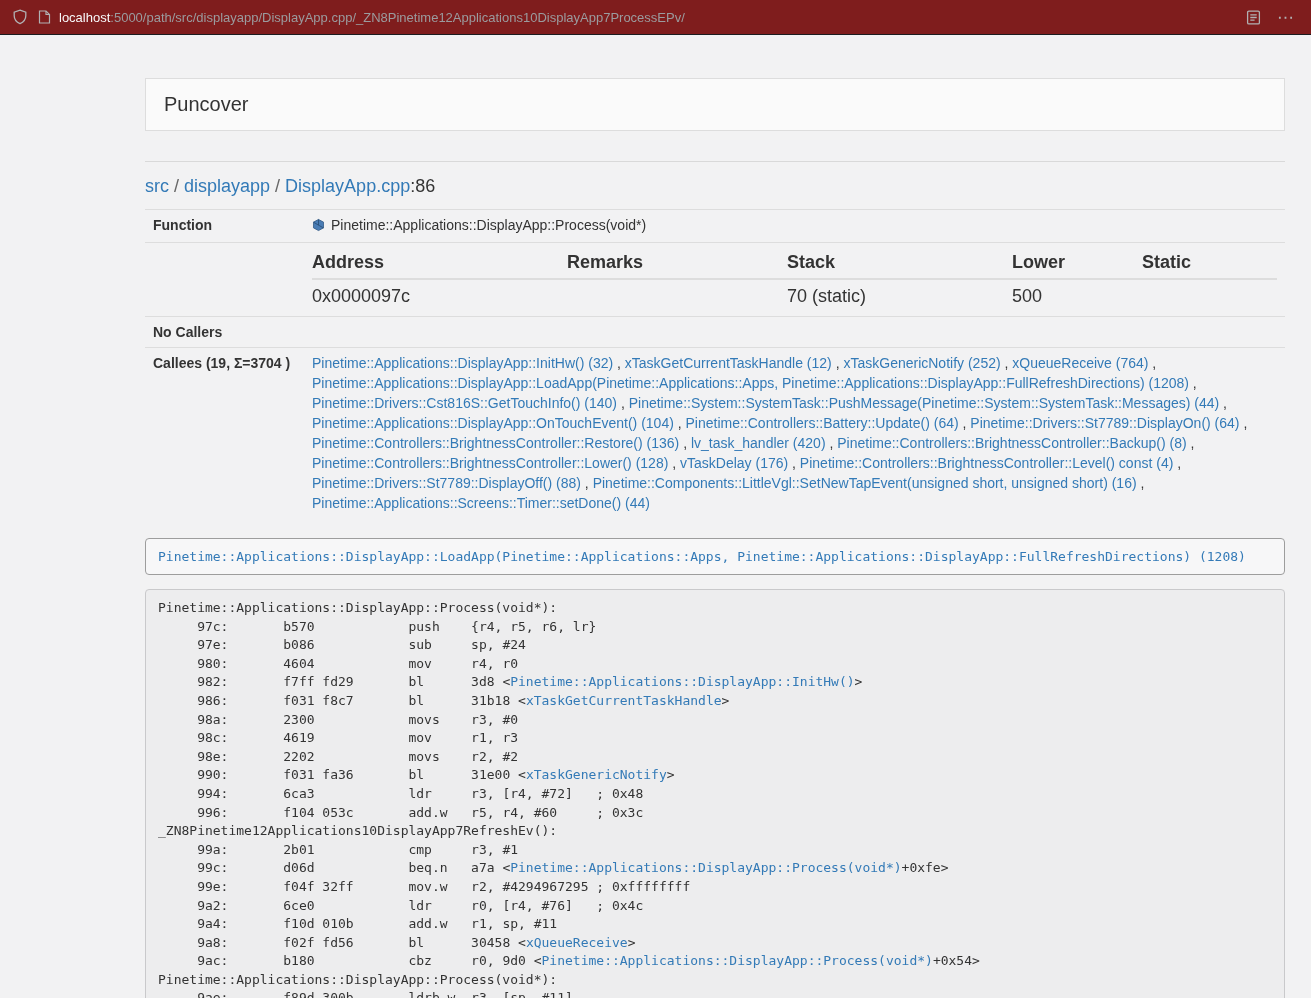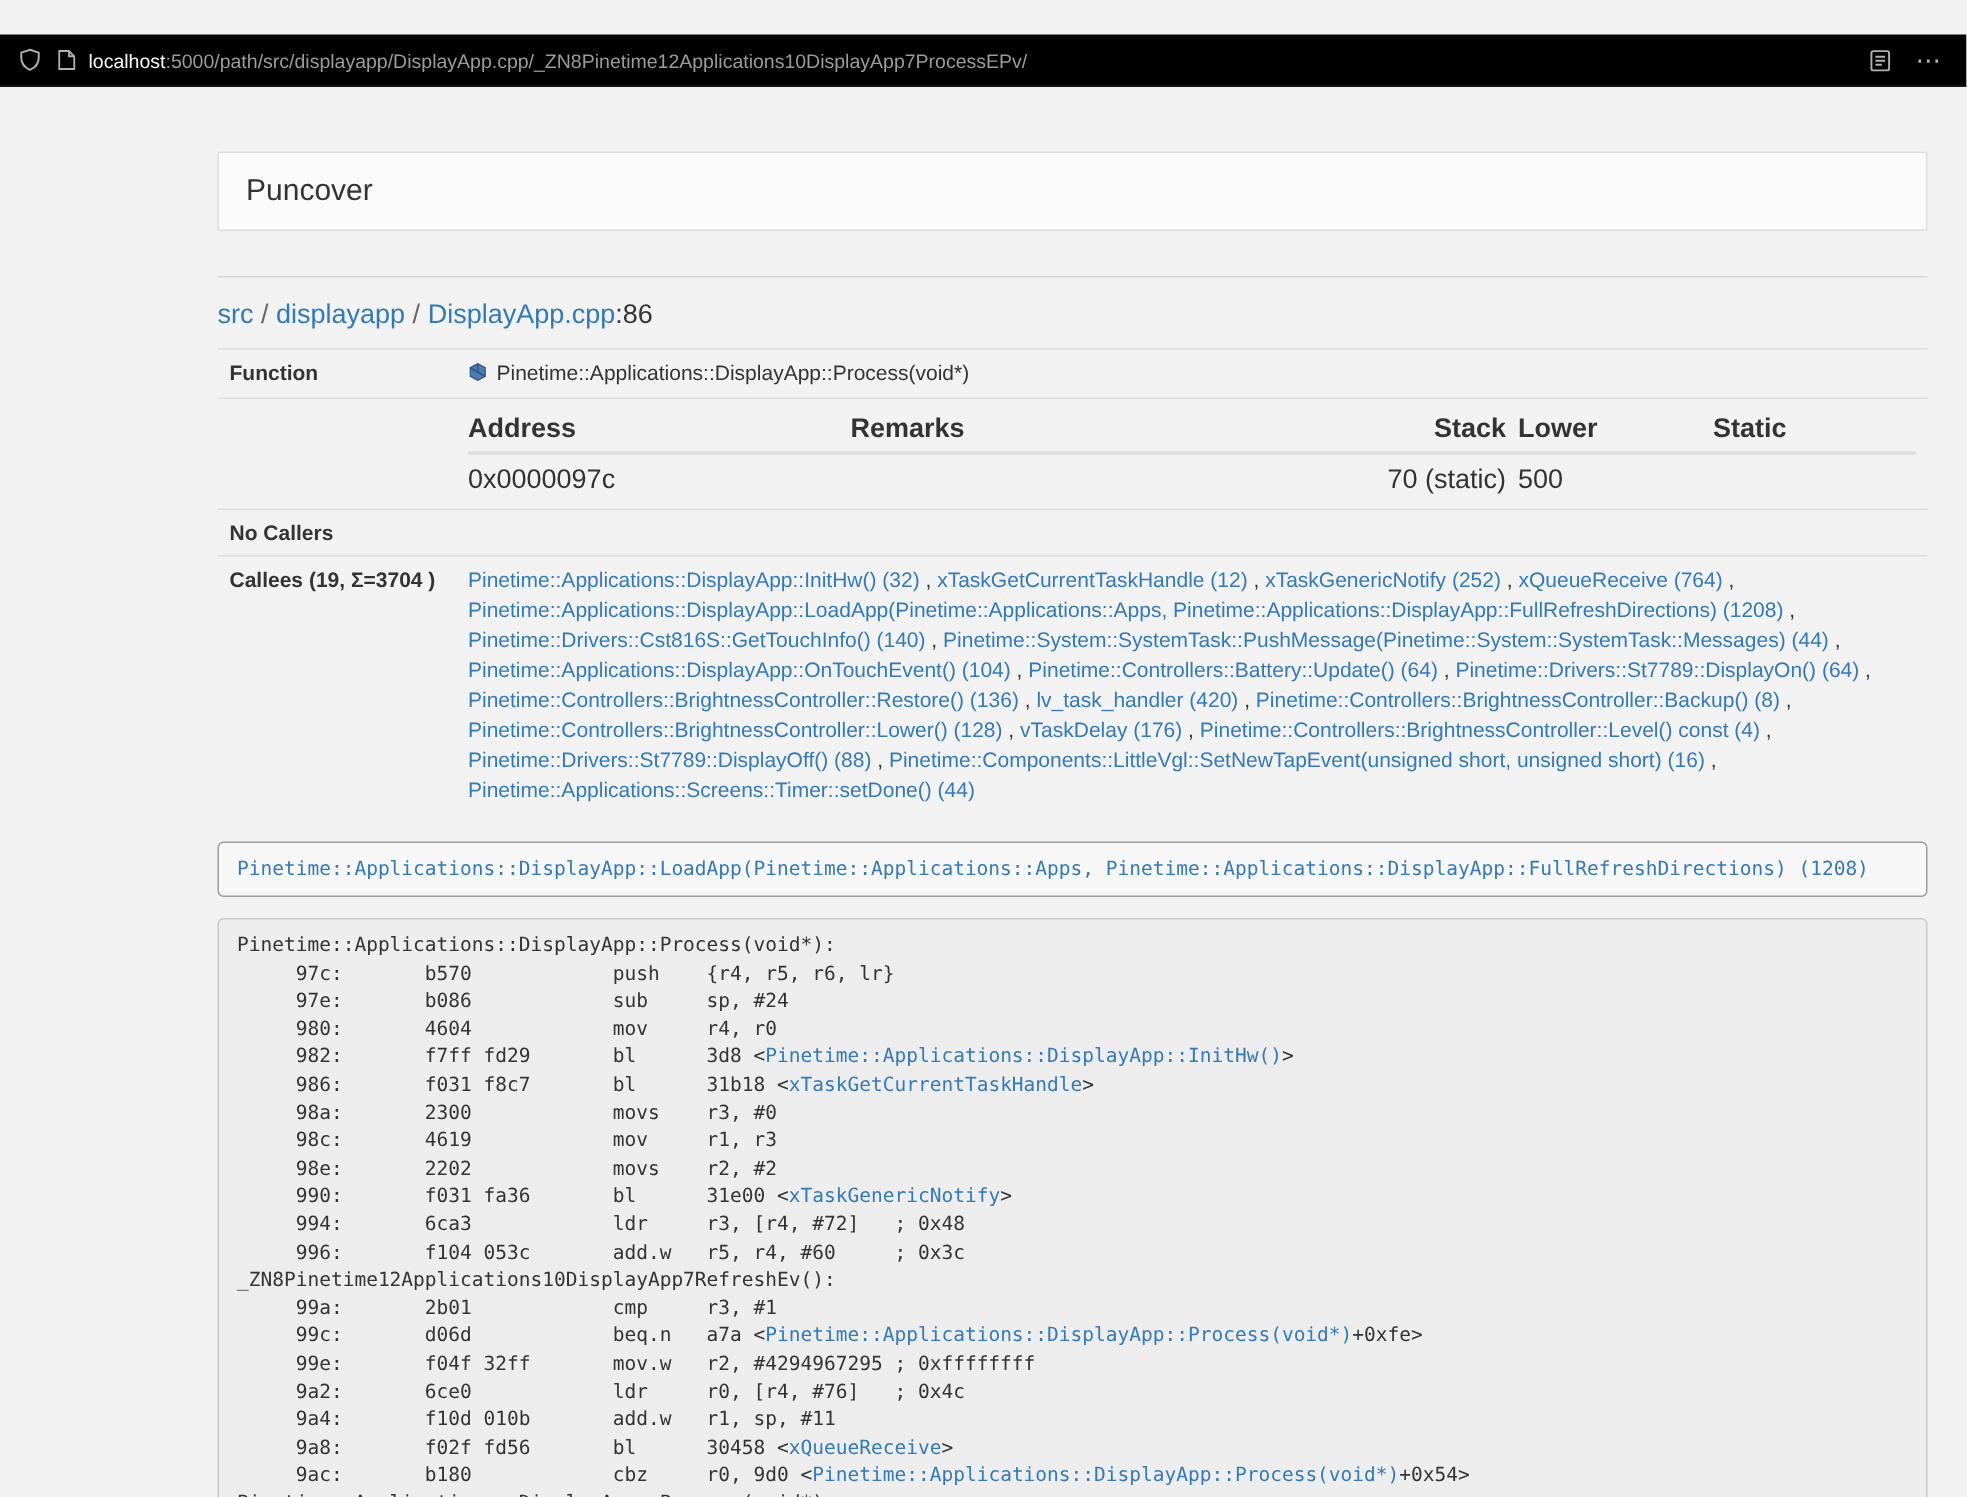--- a/index.html
+++ b/index.html
@@ -5,22 +5,22 @@
   * { box-sizing: border-box; }
   html, body { margin: 0; padding: 0; }
   body {
     width: 1311px; height: 998px; overflow: hidden;
     background: #f2f2f3;
     font-family: "Liberation Sans", sans-serif;
     color: #333;
   }
   
   .browser-bar {
-    height: 35px; background: #000000; border-bottom: 1px solid #1c1c1f;
-    display: flex; align-items: center; padding: 4px 12px; gap: 10px; margin-top: 23px;
+    height: 35px; background: #7f1d1d; border-bottom: 1px solid #1c1c1f;
+    display: flex; align-items: center; padding: 4px 12px; gap: 10px;
   }
   .tb-icon { display: inline-flex; align-items: center; justify-content: center; }
   .url-bar { display: flex; align-items: center; gap: 8px; flex: 1; min-width: 0; }
   .url-text { font-size: 13px; white-space: nowrap; overflow: hidden; }
   .url-host { color: #f9f9fa; }
   .url-path { color: #9b9b9e; }
   .tb-right { margin-left: auto; display: flex; align-items: center; gap: 16px; padding-right: 4px; }
   .tb-dots { color: #b1b1b3; font-size: 17px; line-height: 1; letter-spacing: 1px; cursor: pointer; }
 
   
@@ -43,21 +43,21 @@
   .label-cell { font-weight: bold; width: 159px; }
   .fn-icon { display: inline-block; vertical-align: -2px; margin-right: 6px; }
   table.inner { width: 100%; border-collapse: collapse; font-size: 18px; }
   table.inner th {
     text-align: left; font-weight: bold; padding: 4px 8px 6px 0;
     border-bottom: 2px solid #dddddd; line-height: 20px;
   }
   table.inner td { padding: 6px 8px 5px 0; line-height: 20px; }
   table.inner th:nth-child(1), table.inner td:nth-child(1) { width: 255px; }
   table.inner th:nth-child(2), table.inner td:nth-child(2) { width: 220px; }
-  table.inner th:nth-child(3), table.inner td:nth-child(3) { width: 225px; text-align: right; }
+  table.inner th:nth-child(3), table.inner td:nth-child(3) { width: 225px; }
   table.inner th:nth-child(4), table.inner td:nth-child(4) { width: 130px; }
   .callees-cell { line-height: 20px; }
   .sep { color: #333; }
 
   
   .selected-box {
     margin-top: 20px; background: #f7f7f8; border: 1px solid #9d9d9d; border-radius: 4px;
     padding: 8px 12px;
     font-family: "DejaVu Sans Mono", monospace; font-size: 13px; line-height: 19px;
     white-space: nowrap; overflow: hidden;

